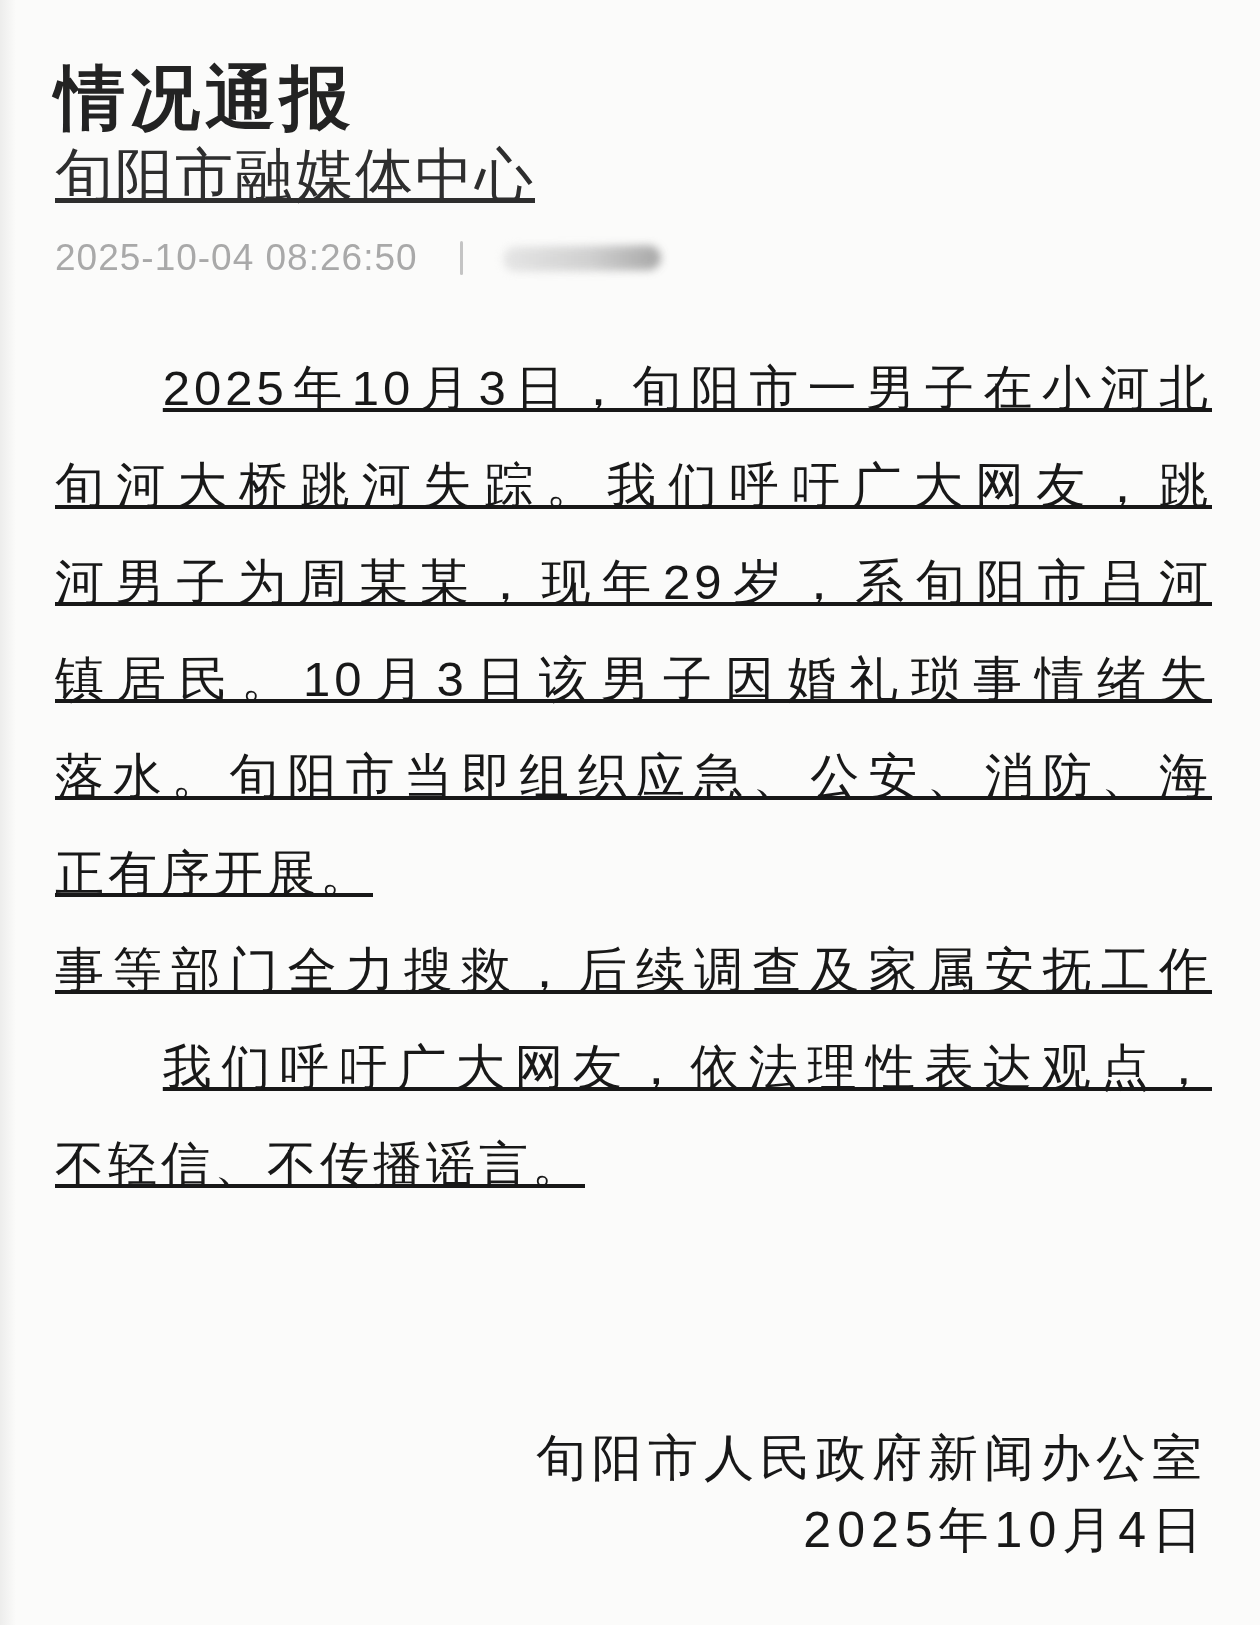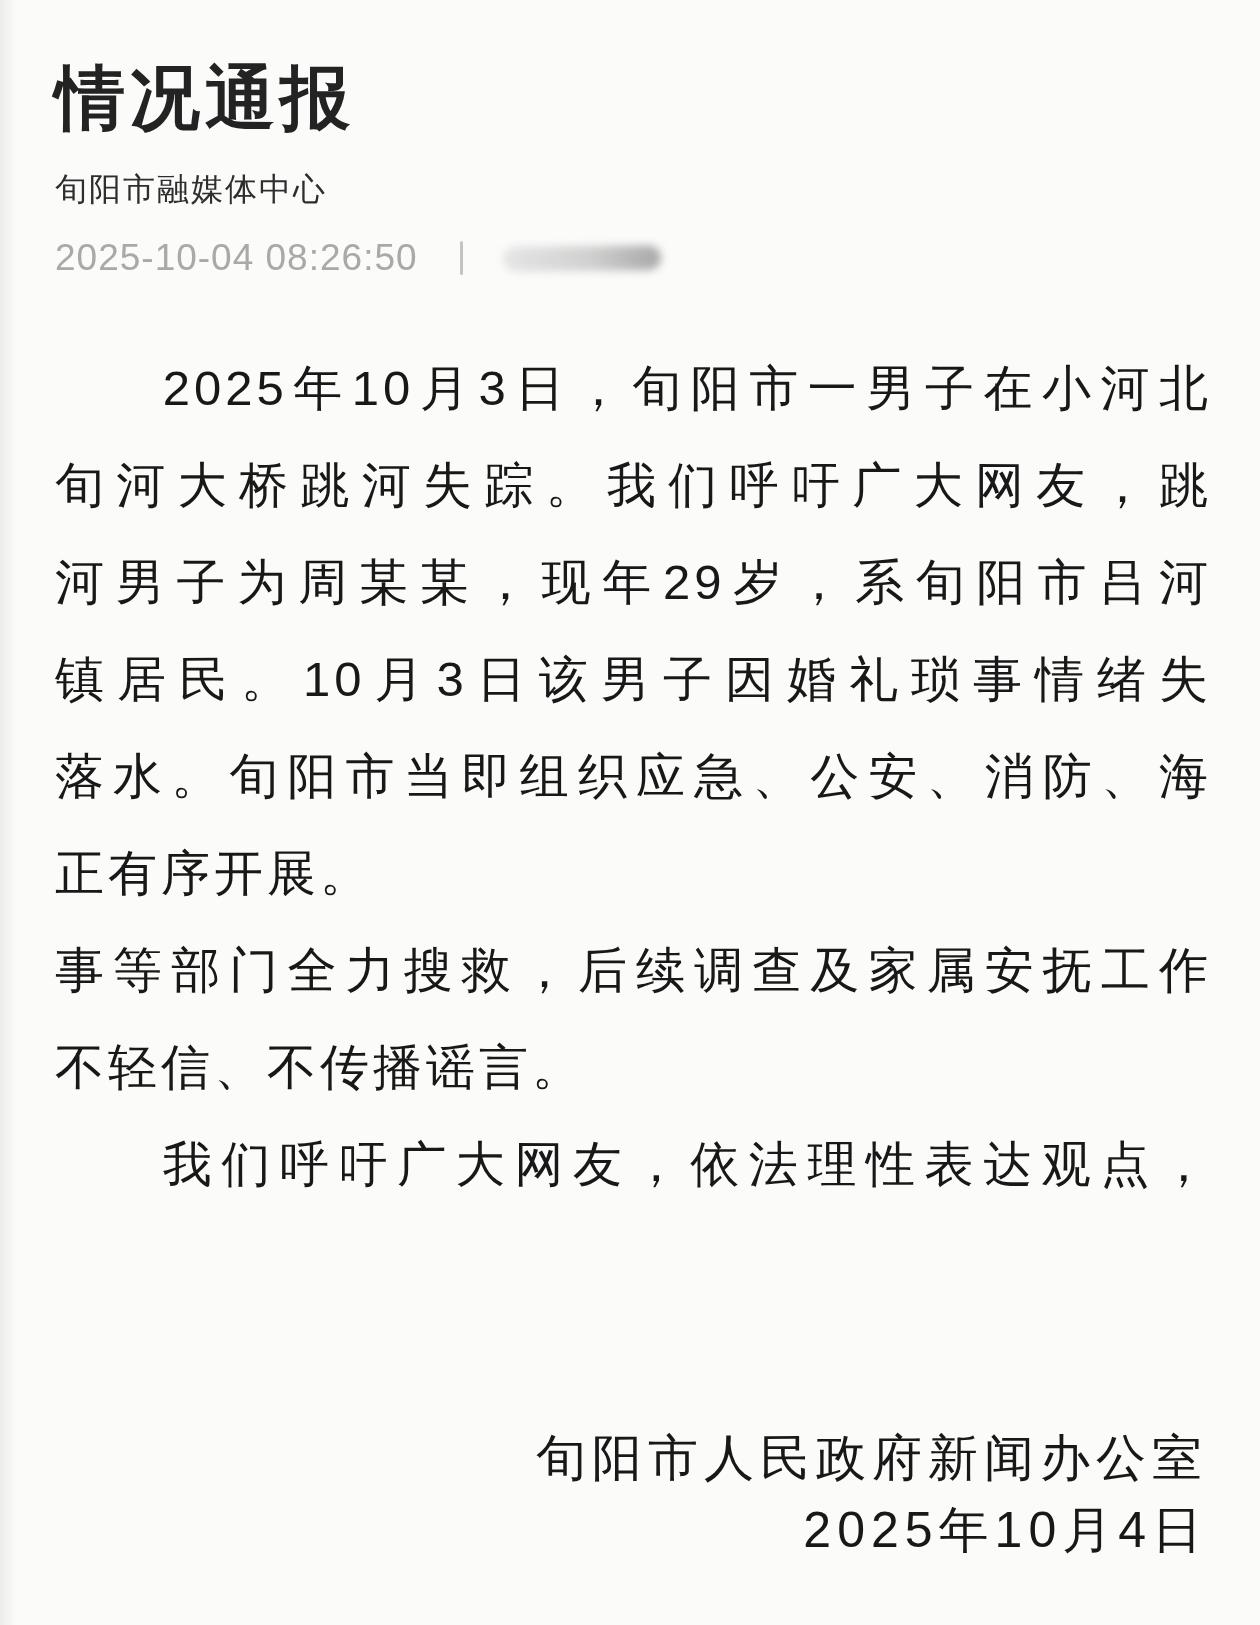--- a/index.html
+++ b/index.html
@@ -28,25 +28,26 @@
     position: absolute;
     left: 55px; top: 10px;
     font-size: 70px;
     line-height: 82px;
     font-weight: 700;
     letter-spacing: 5px;
     color: var(--title, #232323);
   }
   .source {
     position: absolute;
-    left: 55px; top: 158px;
-    font-size: 32px;
+    left: 55px; top: 144px;
+    font-size: 58px;
     line-height: 62px;
     letter-spacing: 2px;
     color: var(--source, #2e2e2e);
+    text-decoration: underline;
   }
   .meta-row {
     position: absolute;
     left: 55px; top: 234px;
     height: 48px;
     display: flex;
     align-items: center;
     color: var(--muted, #a9a9a9);
     text-align: right;
   }
@@ -79,20 +80,21 @@
     left: 55px; top: 340px;
     width: 1157px;
     color: var(--text, #181818);
     font-size: 49px;
     letter-spacing: 4px;
   }
   .body-line {
     height: 97px;
     line-height: 97px;
     white-space: nowrap;
+    text-decoration: underline;
   }
   .body-line.jl {
     white-space: normal;
     text-align: justify;
     text-align-last: justify;
   }
   .body-line.indent {
     text-indent: 2.2em;
   }
   .sig, .sig-date {
@@ -125,19 +127,19 @@
   </div>
 
   <section class="body-text">
     <div class="body-line jl indent">2025年10月3日，旬阳市一男子在小河北</div>
     <div class="body-line jl">旬河大桥跳河失踪。我们呼吁广大网友，跳</div>
     <div class="body-line jl">河男子为周某某，现年29岁，系旬阳市吕河</div>
     <div class="body-line jl">镇居民。10月3日该男子因婚礼琐事情绪失</div>
     <div class="body-line jl">落水。旬阳市当即组织应急、公安、消防、海</div>
     <div class="body-line">正有序开展。</div>
     <div class="body-line jl">事等部门全力搜救，后续调查及家属安抚工作</div>
+    <div class="body-line jl indent">我们呼吁广大网友，依法理性表达观点，</div>
     <div class="body-line">不轻信、不传播谣言。</div>
-    <div class="body-line jl indent">我们呼吁广大网友，依法理性表达观点，</div>
   </section>
 
   <div class="sig">旬阳市人民政府新闻办公室</div>
   <div class="sig-date">2025年10月4日</div>
 </div>
 
 </body></html>

